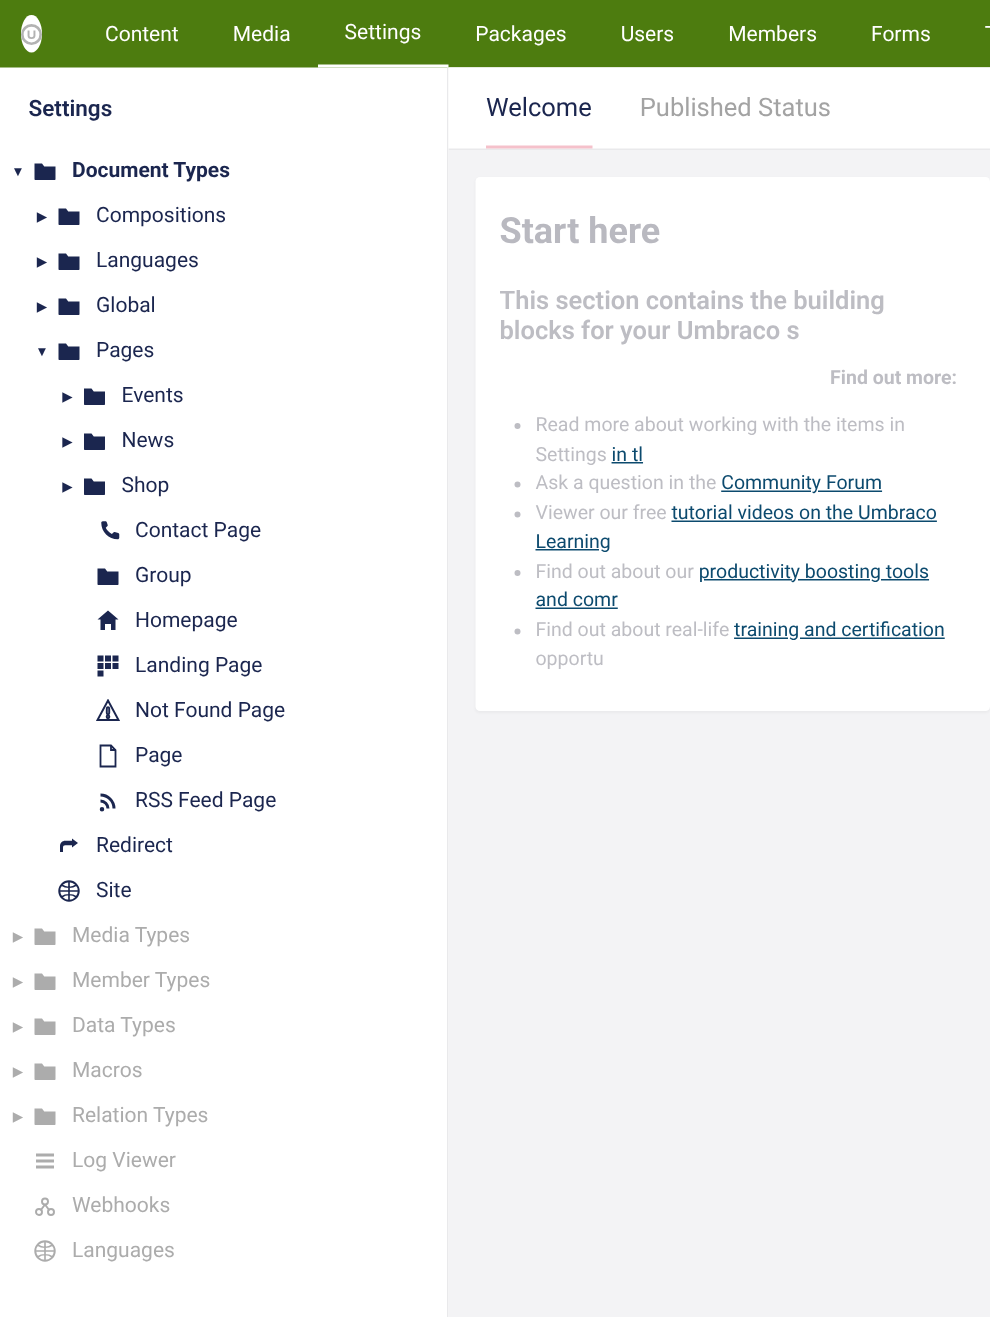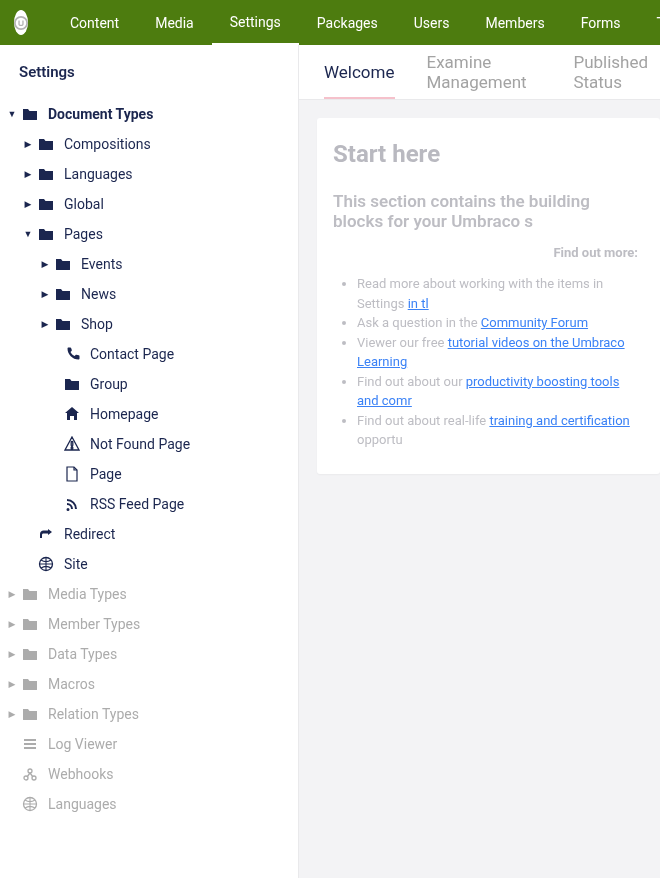--- a/index.html
+++ b/index.html
@@ -43,21 +43,21 @@
 .tab { font-size: 17px; color: #a3a3a3; cursor: pointer; height: 100%; display: flex; align-items: center; position: relative; }
 .tab.active { color: #1b264f; }
 .tab.active::after { content: ""; position: absolute; bottom: 0; left: 0; right: 0; height: 2px; background: #f5c1cb; }
 
 .content-card { background: #fff; margin: 18px 0 0 18px; padding: 22px 22px 24px 16px; border-radius: 3px; box-shadow: 0 1px 2px rgba(0,0,0,0.04); }
 .content-card h2 { font-size: 24px; font-weight: 700; color: #b9b9c0; margin-bottom: 23px; }
 .content-card p { font-size: 17px; color: #bdbdc3; font-weight: 600; margin-bottom: 14px; }
 .content-card .sub { font-weight: 700; font-size: 13px; text-align: right; }
 .content-card ul { list-style: disc; padding-left: 24px; }
 .content-card li { font-size: 13px; color: #bdbdc3; line-height: 1.5; }
-.content-card li a { color: #3b82f6; text-decoration: underline; text-align: right; }
+.content-card li a { color: #0c4a6e; text-decoration: underline; text-align: right; }
 </style>
 </head>
 <body>
 
 <svg width="0" height="0" style="position:absolute">
   <defs>
     <g id="i-folder">
         <path d="M1 3h5l1.5 2H15v8.5a.5.5 0 0 1-.5.5h-13a.5.5 0 0 1-.5-.5V3z"></path>
       </g>
     <g id="i-phone">
@@ -230,20 +230,29 @@
         <span class="icon">
             <svg viewBox="0 0 16 16">
               <use href="#i-home"></use>
             </svg>
           </span>
         <span>Homepage</span>
       </div>
       <div class="tree-row lvl3">
         <span class="tree-caret spacer">▶</span>
         <span class="icon">
+            <svg viewBox="0 0 16 16">
+              <use href="#i-grid"></use>
+            </svg>
+          </span>
+        <span>Landing Page</span>
+      </div>
+      <div class="tree-row lvl3">
+        <span class="tree-caret spacer">▶</span>
+        <span class="icon">
             <svg viewBox="0 0 16 16" style="stroke:#1b264f">
               <use href="#i-warn"></use>
             </svg>
           </span>
         <span>Not Found Page</span>
       </div>
       <div class="tree-row lvl3">
         <span class="tree-caret spacer">▶</span>
         <span class="icon">
             <svg viewBox="0 0 16 16" style="stroke:#1b264f">
@@ -353,21 +362,20 @@
           </span>
         <span>Languages</span>
       </div>
 
     </div>
   </aside>
 
   <main class="main">
     <div class="tabs" id="tabs">
         <div class="tab active">Welcome</div>
-        <div class="tab">Examine Management</div>
         <div class="tab">Published Status</div>
       </div>
     <div class="content-card">
       <h2>Start here</h2>
       <p>This section contains the building blocks for your Umbraco s</p>
       <p class="sub">Find out more:</p>
       <ul>
         <li><span>Read more about working with the items in Settings </span><a>in tl</a></li>
         <li><span>Ask a question in the </span><a>Community Forum</a></li>
         <li><span>Viewer our free </span><a>tutorial videos on the Umbraco Learning</a></li>

